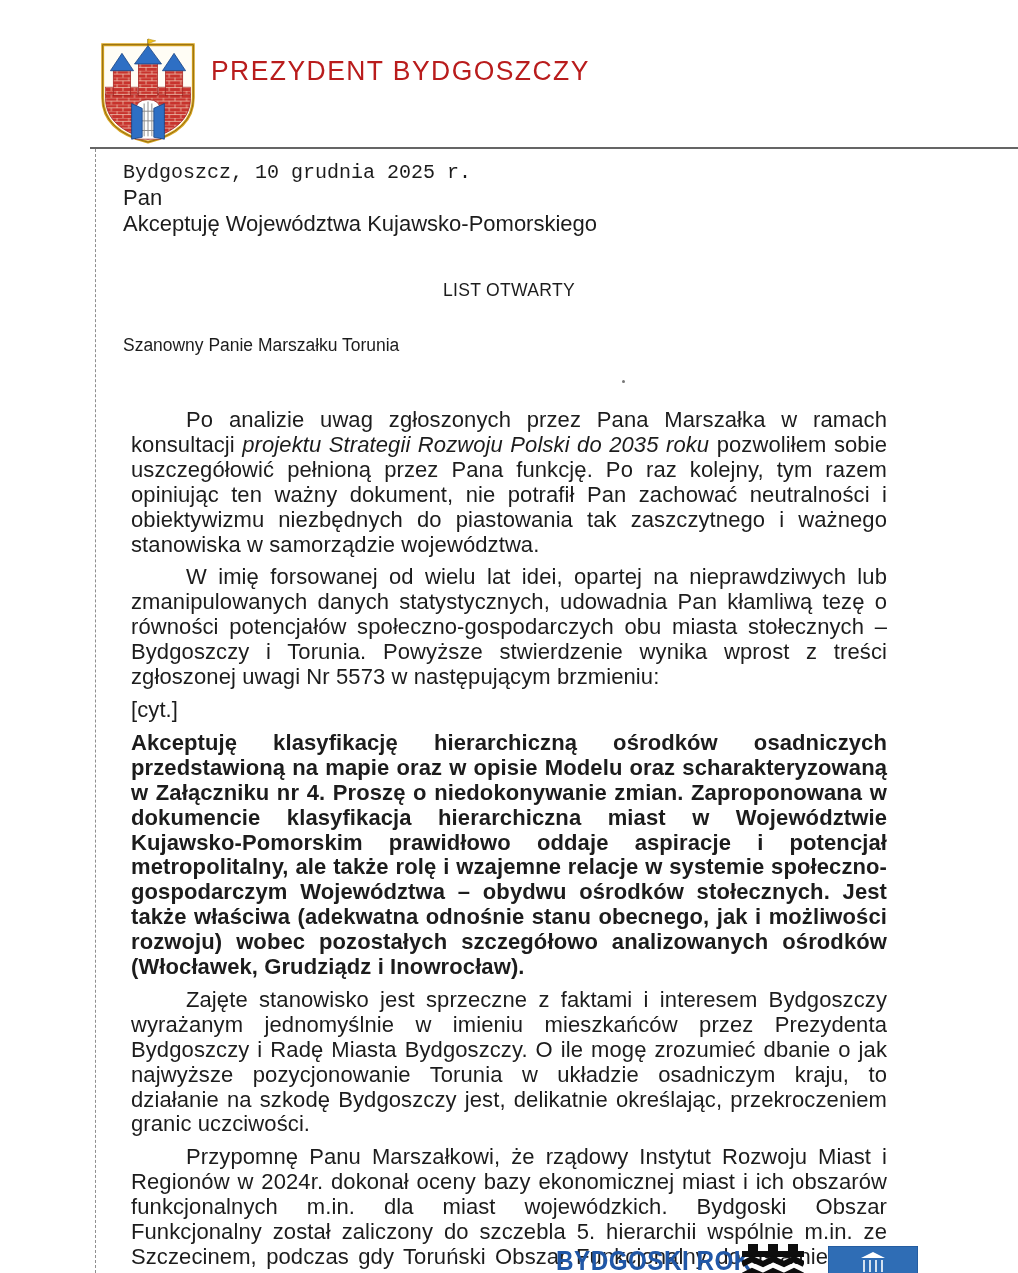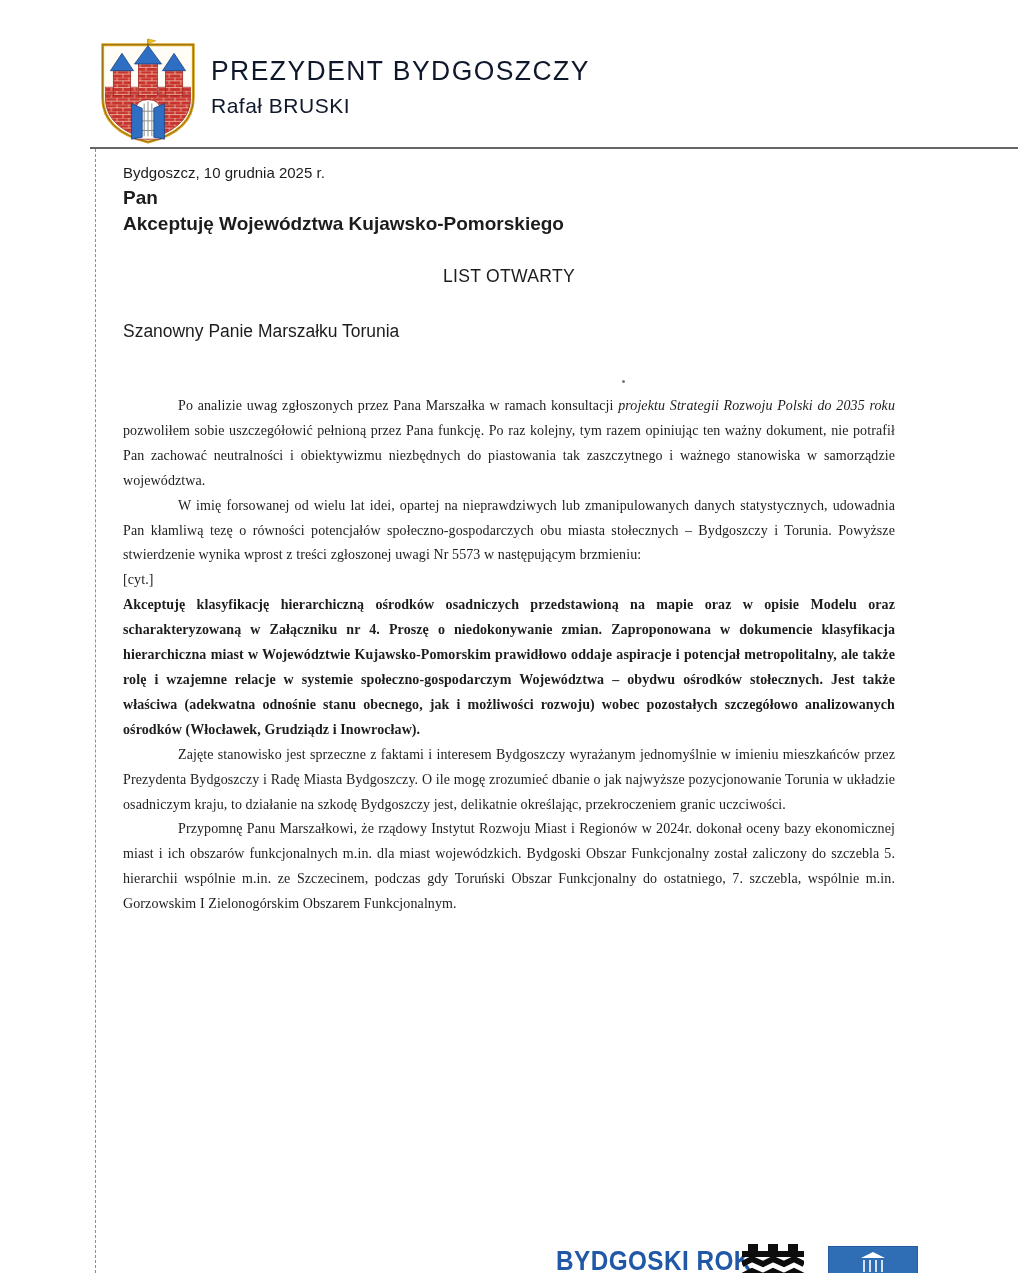--- a/index.html
+++ b/index.html
@@ -7,39 +7,38 @@
     position:relative;
     width:1018px;height:1273px;
     background:#ffffff;
     overflow:hidden;
     font-family:"Liberation Sans",sans-serif;
     color:#1c1c1c;
   }
   
   .letterhead{position:absolute;left:0;top:0;width:100%;height:148px;}
   .coa{position:absolute;left:97px;top:36px;width:102px;height:108px;}
-  .lh-text{position:absolute;left:211px;top:56px;color:#0f172a;}
+  .lh-text{position:absolute;left:211px;top:56px;color:#b91c1c;}
   .lh-title{font-size:27px;letter-spacing:1.5px;font-weight:400;transform:scaleX(.98);transform-origin:left;}
   .lh-name{font-size:21px;margin-top:7px;letter-spacing:.5px;}
   .top-rule{position:absolute;left:90px;right:0;top:147px;height:0;border-top:2px solid #4a4a4a;opacity:.85;}
   .fold-line{position:absolute;left:95px;top:149px;bottom:0;width:0;border-left:1px dashed #8f8f8f;}
   
   .content{position:absolute;left:123px;top:160px;width:772px;}
-  .meta{font-size:15px;line-height:25px;}
+  .meta{font-size:20px;line-height:25px;font-family:Liberation Mono, monospace;}
   .ref{margin-bottom:56px;}
-  .recipient{font-weight:bold;font-size:19px;line-height:26px;margin-bottom:28px;}
+  .recipient{font-weight:normal;font-size:22px;line-height:26px;margin-bottom:42px;}
   .subject{text-align:center;font-size:18.5px;letter-spacing:.3px;margin-bottom:34px;transform:scaleX(.95);}
   .greeting{font-size:18px;margin-bottom:52px;transform:scaleX(.97);transform-origin:left;}
   .para{
-    margin:0;
-    font-size:14px;
+    margin:8px;
+    font-size:22px;
     line-height:24.9px;
     text-align:justify;
     letter-spacing:.1px;
-    font-family:Liberation Serif, serif;
   }
   .indent{text-indent:55px;}
   .bold{font-weight:bold;}
   .para em{font-style:italic;}
   .dot-artifact{position:absolute;left:622px;top:380px;width:3px;height:3px;background:#777;border-radius:50%;}
   
   .campaign{
     position:absolute;left:556px;top:1246px;
     color:#2057a7;font-size:27px;font-weight:bold;
     letter-spacing:.5px;transform:scaleX(.9);transform-origin:left top;
@@ -94,21 +93,20 @@
         <line x1="43" y1="70" x2="57" y2="70"></line>
           <line x1="43" y1="80" x2="57" y2="80"></line>
           <line x1="43" y1="90" x2="57" y2="90"></line>
       </g>
 
       <path d="M33,62 L44,67 V97 L33,99 Z" fill="#2e6fc4" stroke="#16407e" stroke-width="0.8"></path>
       <path d="M67,62 L56,67 V97 L67,99 Z" fill="#2e6fc4" stroke="#16407e" stroke-width="0.8"></path>
     </svg>
     <div class="lh-text">
       <div class="lh-title">PREZYDENT BYDGOSZCZY</div>
-      <div class="lh-name">Rafał BRUSKI</div>
     </div>
   </header>
 
   <div class="top-rule"></div>
   <div class="fold-line"></div>
   <div class="dot-artifact"></div>
 
   <main class="content">
     <div class="meta date">Bydgoszcz, 10 grudnia 2025 r.</div>
 

